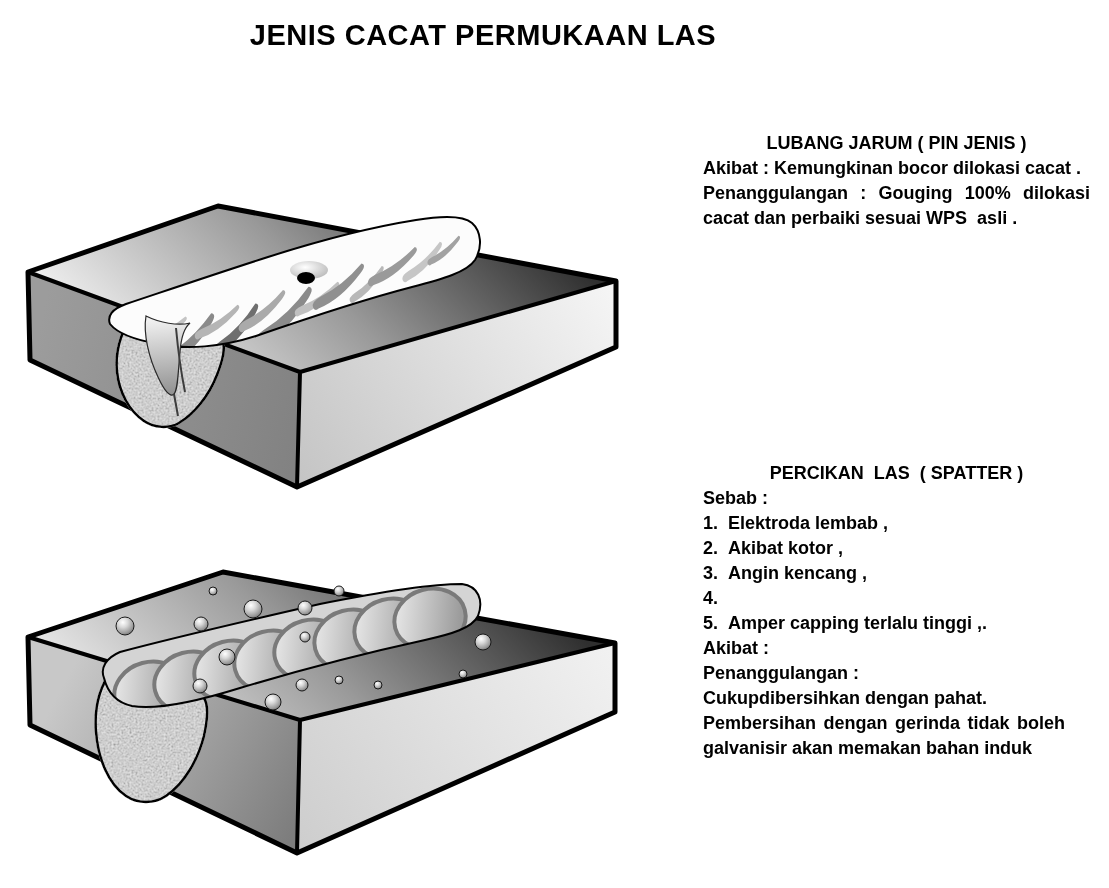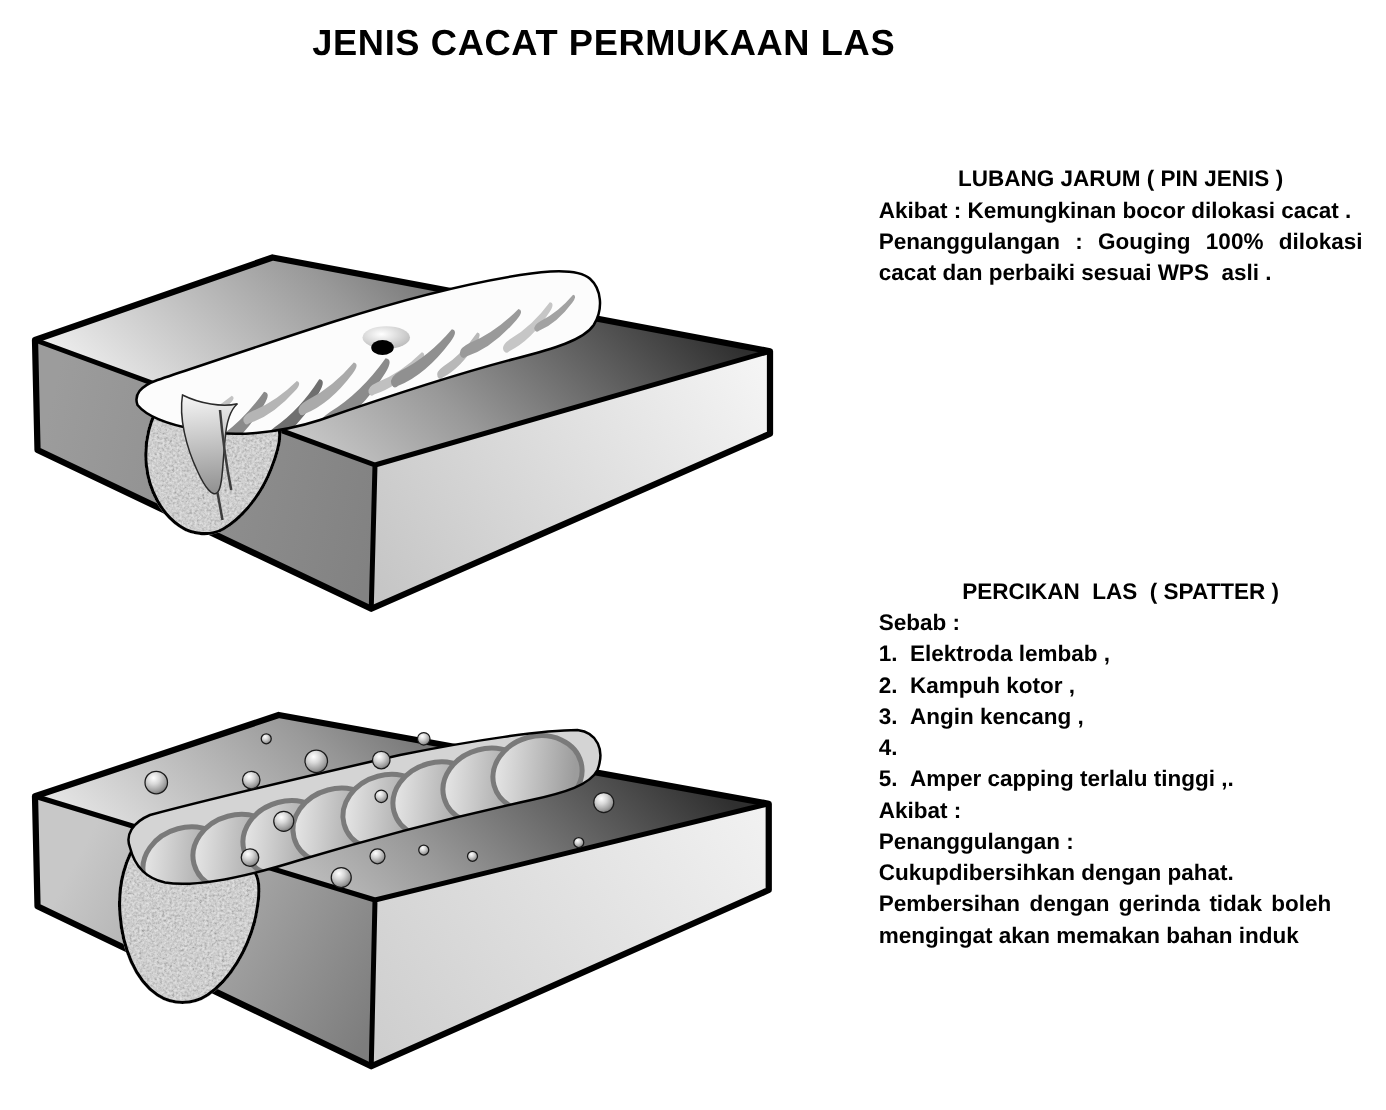--- a/index.html
+++ b/index.html
@@ -208,30 +208,30 @@
 
 <div class="col" id="sec-spatter">
   <div class="sec-heading">PERCIKAN &nbsp;LAS &nbsp;( SPATTER )</div>
   <div>Sebab :</div>
   <div class="cause-row">
     <span class="cause-num">1.</span>
     <span>Elektroda lembab ,</span>
   </div>
   <div class="cause-row">
     <span class="cause-num">2.</span>
-    <span>Kampuh kotor ,</span>
+    <span>Akibat kotor ,</span>
   </div>
   <div class="cause-row">
     <span class="cause-num">3.</span>
     <span>Angin kencang ,</span>
   </div>
   <div class="cause-row">
     <span class="cause-num">4.</span>
   </div>
   <div class="cause-row">
     <span class="cause-num">5.</span>
     <span>Amper capping terlalu tinggi ,.</span>
   </div>
   <div class="mt27">Akibat :</div>
   <div>Penanggulangan :</div>
   <div class="indent">Cukupdibersihkan dengan pahat.</div>
-  <p class="just indent">Pembersihan dengan gerinda tidak boleh mengingat akan memakan bahan induk</p>
+  <p class="just indent">Pembersihan dengan gerinda tidak boleh galvanisir akan memakan bahan induk</p>
 </div>
 
 </body></html>

